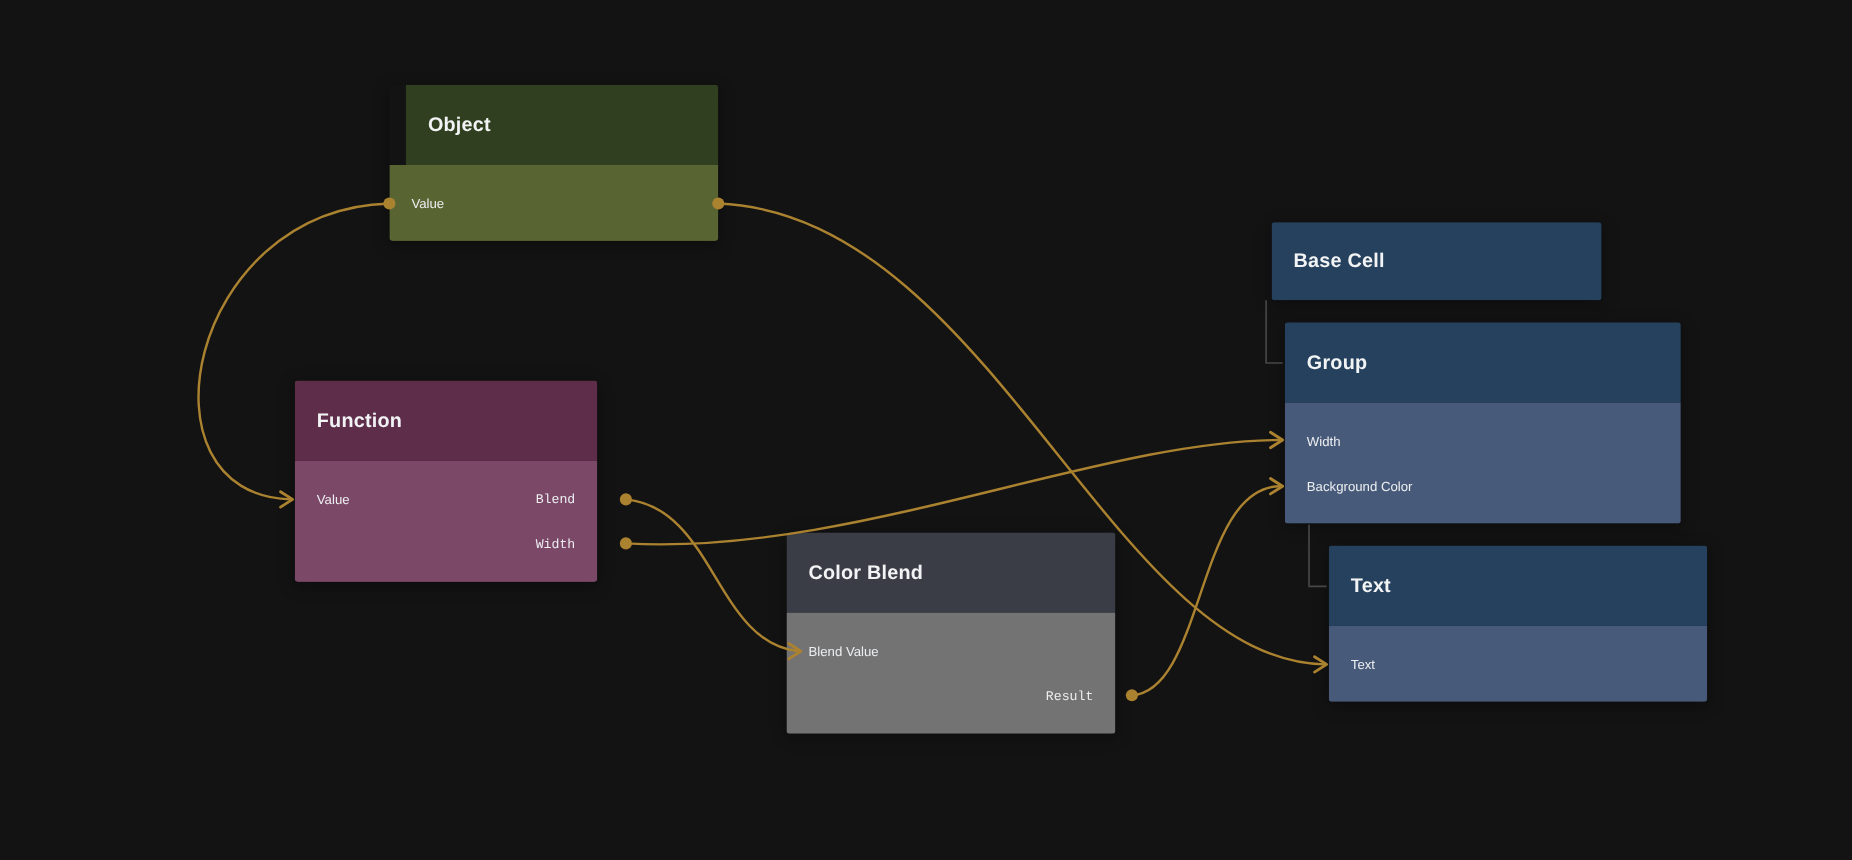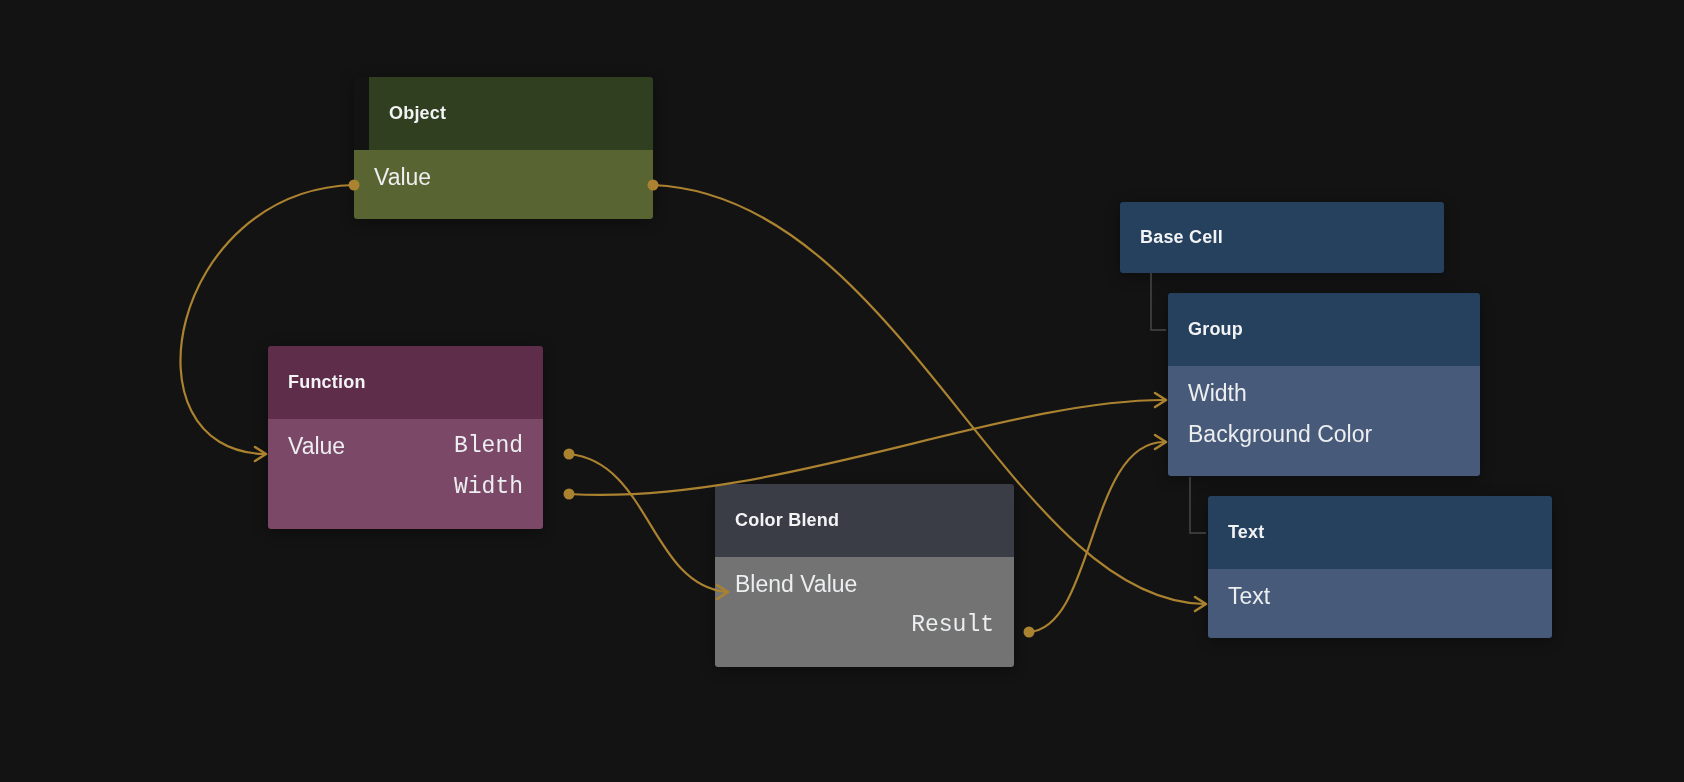--- a/index.html
+++ b/index.html
@@ -34,33 +34,33 @@
     padding: 0 20px;
     font-size: 18px;
     font-weight: 700;
     color: #f2f3f5;
     letter-spacing: 0.2px;
   }
   .node-body { padding: 14px 0; }
   .row {
     height: 41px;
     display: flex;
-    align-items: flex-start;
+    align-items: center;
     padding: 0 20px;
-    font-size: 23px;
+    font-size: 12px;
     color: #eceef0;
   }
   .row .right { margin-left: auto; font-family: Liberation Mono, monospace; }
 
   #node-object     { left: 354px;  top: 77px;  width: 299px; }
   #node-function   { left: 268px;  top: 346px; width: 275px; }
   #node-colorblend { left: 715px;  top: 484px; width: 299px; }
-  #node-basecell   { left: 1120px; top: 202px; width: 324px; }
+  #node-basecell   { left: 1156px; top: 202px; width: 300px; }
   #node-basecell .node-header { height: 71px; }
-  #node-group      { left: 1168px; top: 293px; width: 312px; }
+  #node-group      { left: 1168px; top: 293px; width: 360px; }
   #node-text       { left: 1208px; top: 496px; width: 344px; }
 </style>
 </head>
 <body style="background: rgb(19, 19, 19);">
 
 <div id="canvas">
 
   <svg id="wires" width="1684" height="782" viewBox="0 0 1684 782">
 
     <path class="tree" d="M1151 273 V330 H1166"></path>

